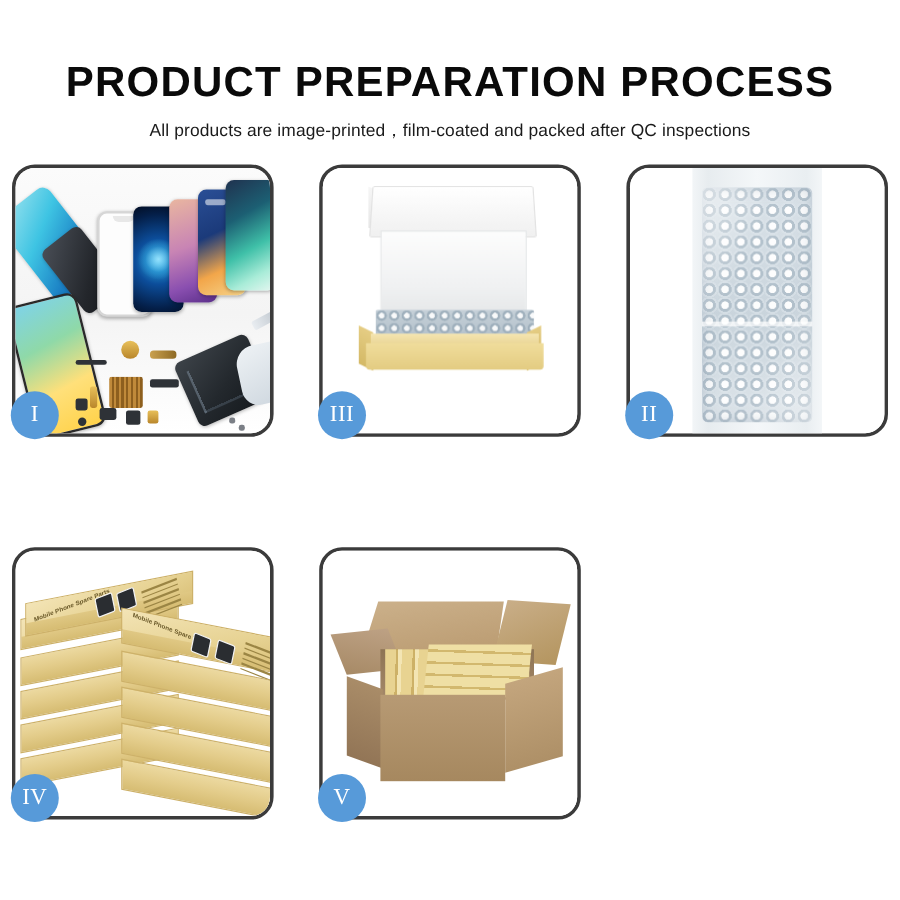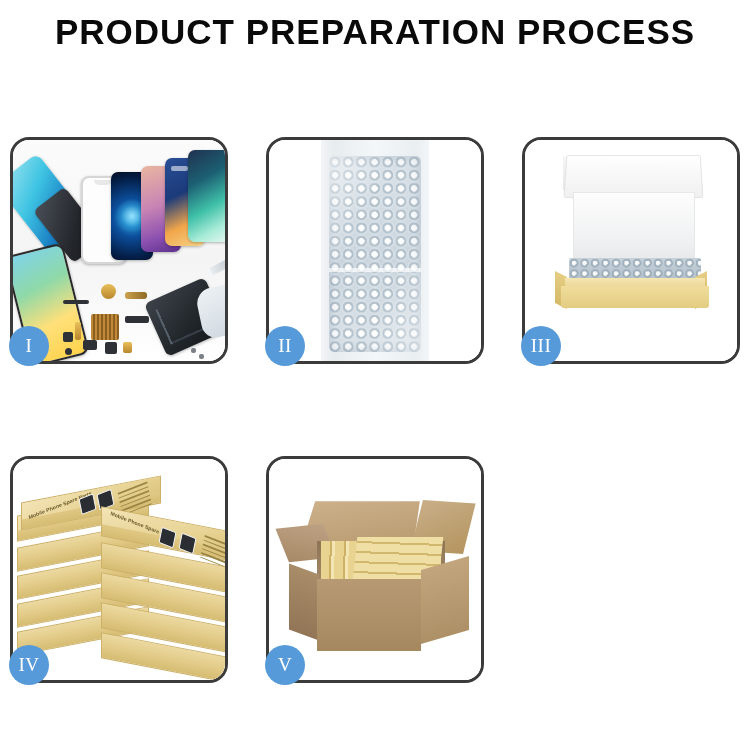--- a/index.html
+++ b/index.html
@@ -6,21 +6,21 @@
   body{
     width:750px;height:750px;
     background:#ffffff;
     font-family:"Liberation Sans",sans-serif;
     overflow:hidden;
     position:relative;
   }
   .page{position:relative;width:750px;height:750px;}
 
   
-  .header{text-align:center;padding-top:14px;}
+  .header{text-align:center;padding-top:51px;}
   .title{
     font-size:35px;font-weight:700;letter-spacing:1.0px;
     color:#0a0a0a;line-height:1.0;white-space:nowrap;
     font-family:"Liberation Sans",sans-serif;
   }
   .subtitle{
     font-size:14.5px;font-weight:400;color:#1a1a1a;
     margin-top:13px;letter-spacing:0.1px;white-space:nowrap;
     font-family:"Liberation Sans",sans-serif;
   }
@@ -318,20 +318,21 @@
     border-radius:10px;
   }
 </style>
 </head>
 <body>
 
 <div class="page">
 
   <div class="header">
     <div class="title">PRODUCT PREPARATION PROCESS</div>
+    <div class="subtitle">All products are image-printed，film-coated and packed after QC inspections</div>
   </div>
 
   <div class="grid">
 
     <div class="panel">
       <div class="panel-inner p1">
         <div class="phone-fan">
           <div class="ph ph-a"></div>
           <div class="ph ph-b"></div>
           <div class="ph ph-white"></div>
@@ -357,42 +358,42 @@
           <div class="pt" style="left:128px;top:76px;width:5px;height:5px;"></div>
           <div class="pt" style="left:136px;top:82px;width:5px;height:5px;"></div>
         </div>
         <div class="tweezer"></div>
         <div class="hand"></div>
       </div>
       <div class="badge">I</div>
     </div>
 
     <div class="panel">
-      <div class="panel-inner p2">
-        <div class="wrapbag"></div>
-        <div class="bubbles"></div>
-        <div class="bub-sheen"></div>
-        <div class="bub-seam"></div>
-      </div>
-      <div class="badge">II</div>
-    </div>
-
-    <div class="panel">
       <div class="panel-inner p3">
         <div class="m-lidflapL"></div>
         <div class="m-lidflapR"></div>
         <div class="m-lid"></div>
         <div class="m-foam"></div>
         <div class="m-inner-bubbles"></div>
         <div class="m-side-l"></div>
         <div class="m-side-r"></div>
         <div class="m-rim"></div>
         <div class="m-front"></div>
       </div>
       <div class="badge">III</div>
+    </div>
+
+    <div class="panel">
+      <div class="panel-inner p2">
+        <div class="wrapbag"></div>
+        <div class="bubbles"></div>
+        <div class="bub-sheen"></div>
+        <div class="bub-seam"></div>
+      </div>
+      <div class="badge">II</div>
     </div>
 
     <div class="panel">
       <div class="panel-inner p4">
         <div class="stackwrap">
 
           <div class="sbox" style="left:4px;top:44px;width:130px;height:24px;transform:skewY(-11deg);">
             <div class="lid"></div>
           </div>
           <div class="sbox" style="left:4px;top:76px;width:130px;height:22px;transform:skewY(-11deg);"></div>

